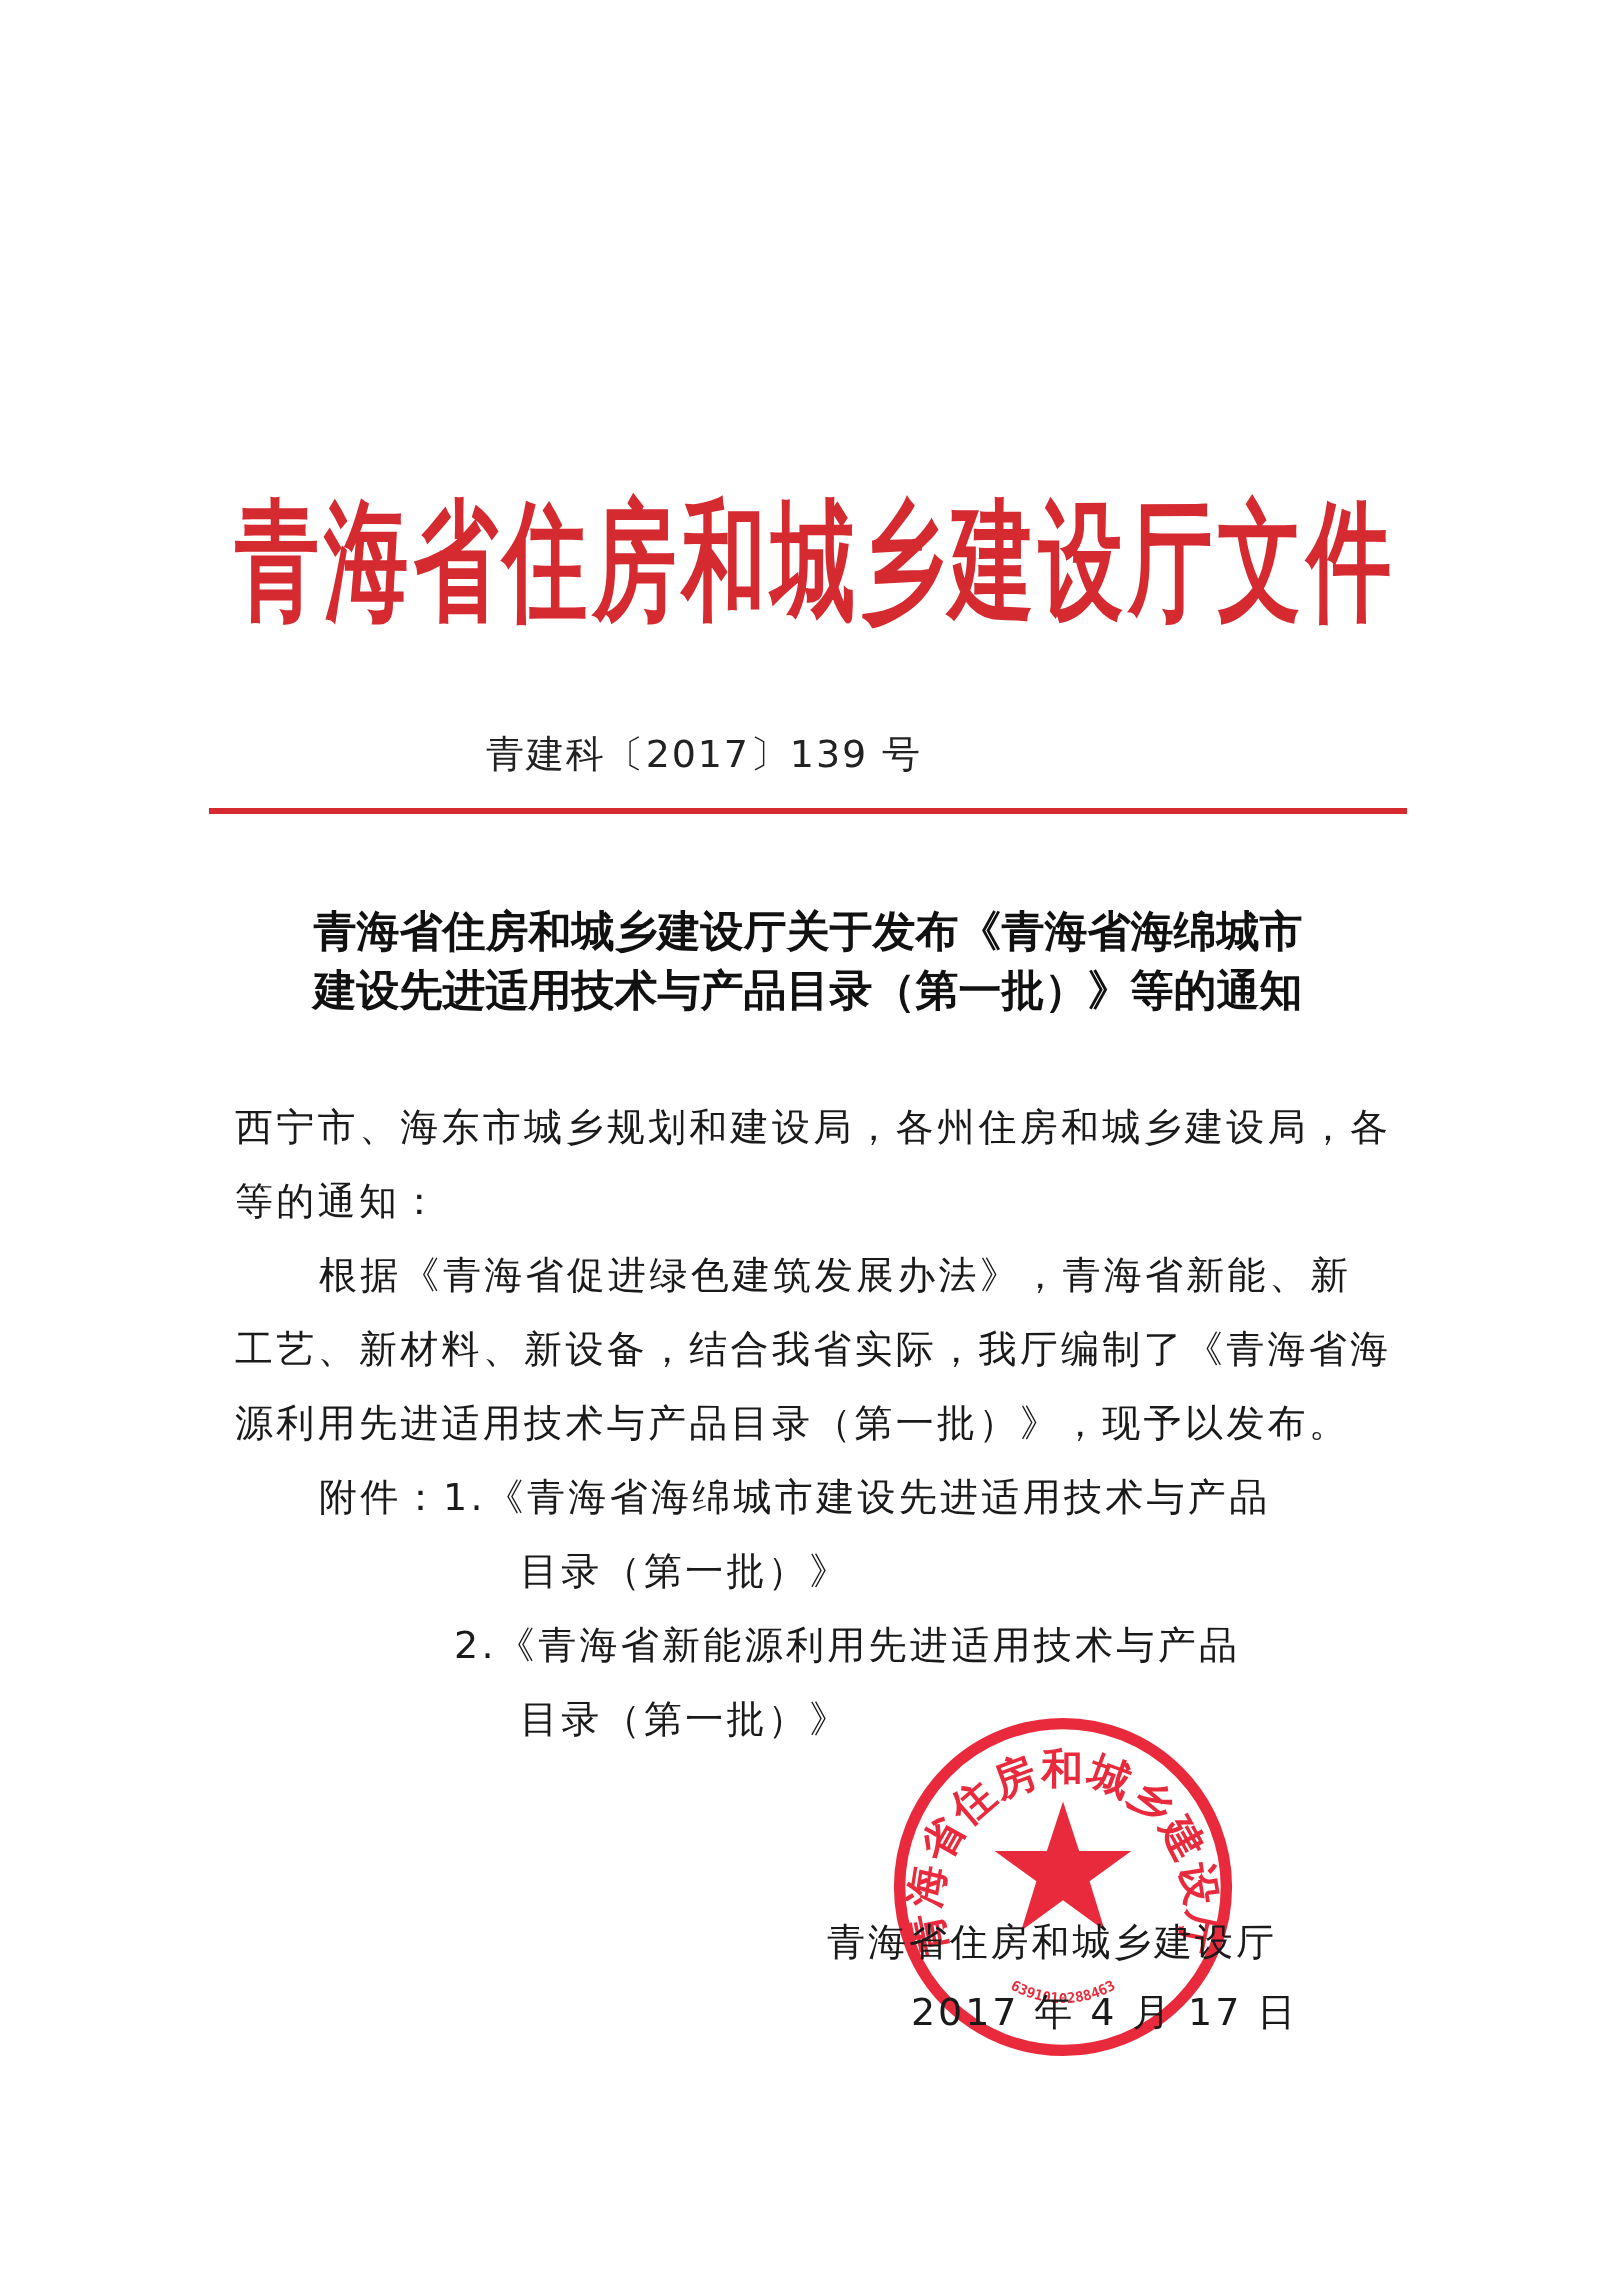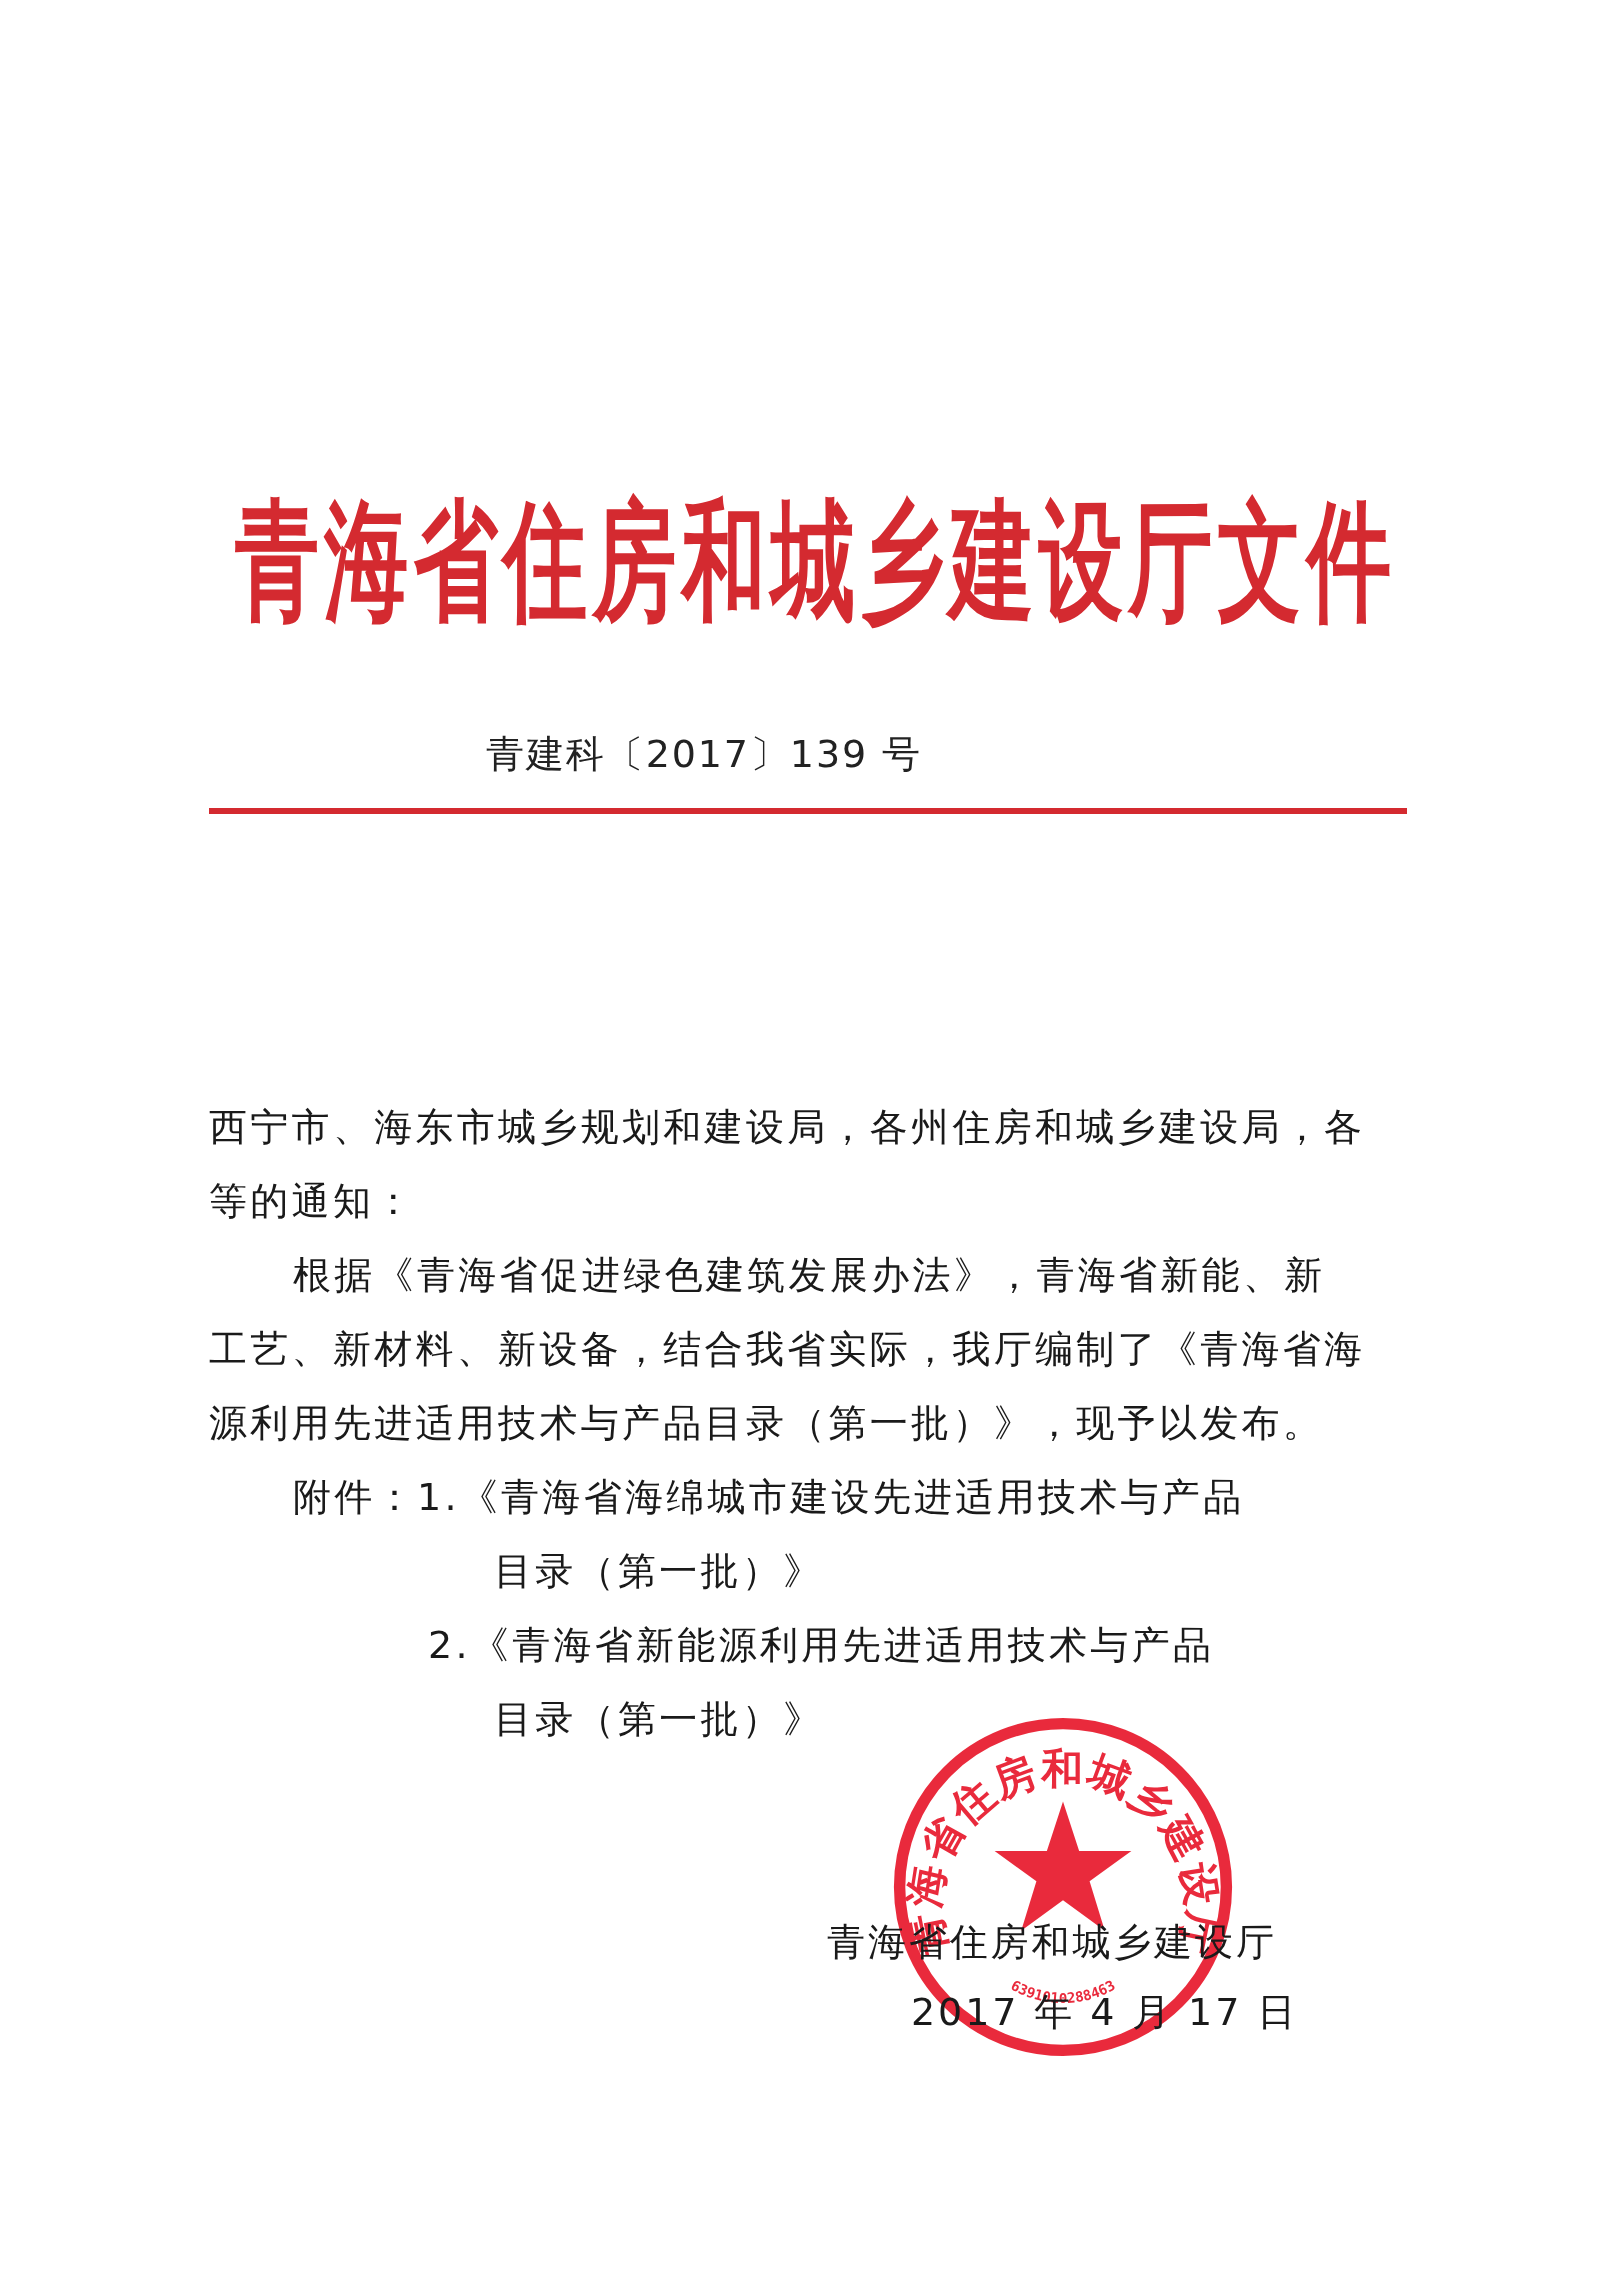--- a/index.html
+++ b/index.html
@@ -83,22 +83,26 @@
     <span>设</span>
     <span>厅</span>
     <span>文</span>
     <span>件</span>
   </div>
 
   <div class="doc-number">青建科〔2017〕139 号</div>
 
   <div class="red-rule"></div>
 
+  <div class="subject-title">
+    <div>青海省住房和城乡建设厅关于发布《青海省海绵城市</div>
+    <div>建设先进适用技术与产品目录（第一批）》等的通知</div>
+  </div>
 
-  <div class="body-text" style="top:1090px;">
+  <div class="body-text" style="top:1090px;margin-left:26px;">
     <div class="line">西宁市、海东市城乡规划和建设局，各州住房和城乡建设局，各</div>
     <div class="line">等的通知：</div>
     <div class="line indent">根据《青海省促进绿色建筑发展办法》，青海省新能、新</div>
     <div class="line">工艺、新材料、新设备，结合我省实际，我厅编制了《青海省海</div>
     <div class="line">源利用先进适用技术与产品目录（第一批）》，现予以发布。</div>
 
     <div class="line indent">
       <span>附件：</span><span>1.</span><span>《青海省海绵城市建设先进适用技术与产品</span>
     </div>
     <div class="line attach-indent">目录（第一批）》</div>

